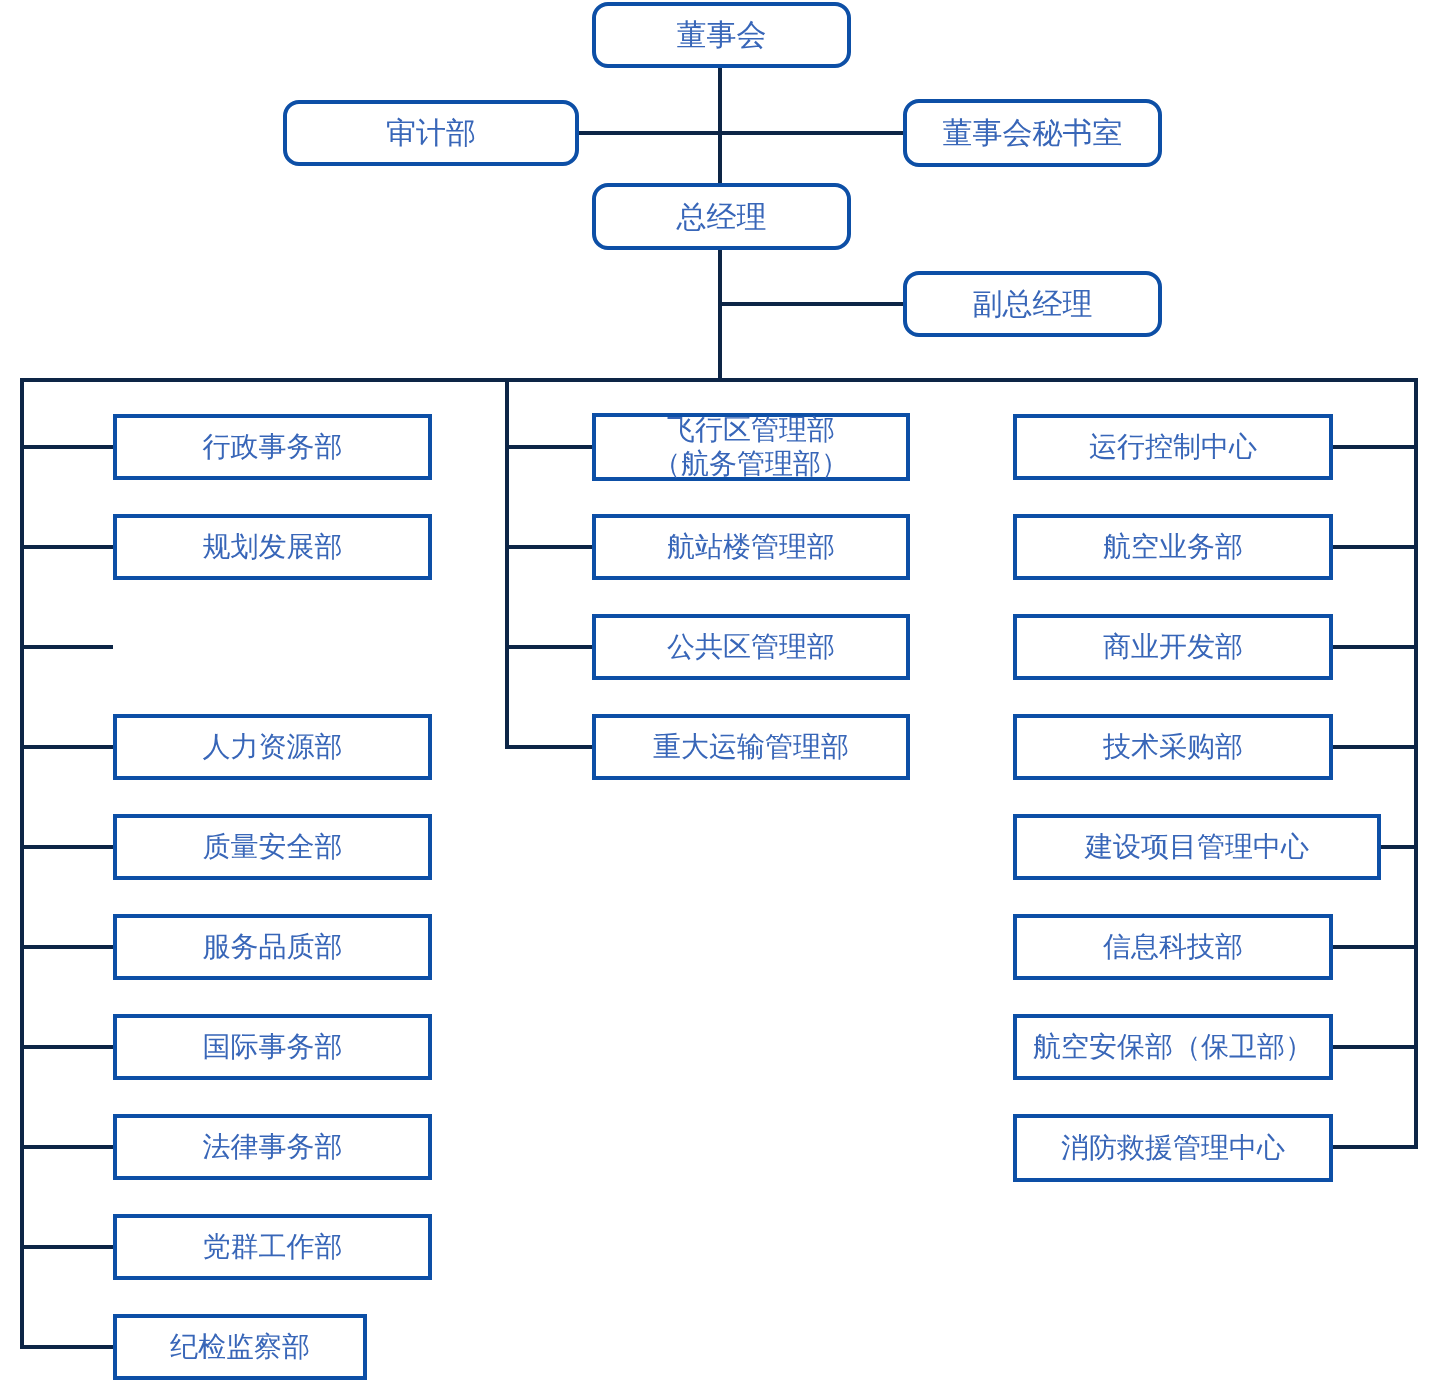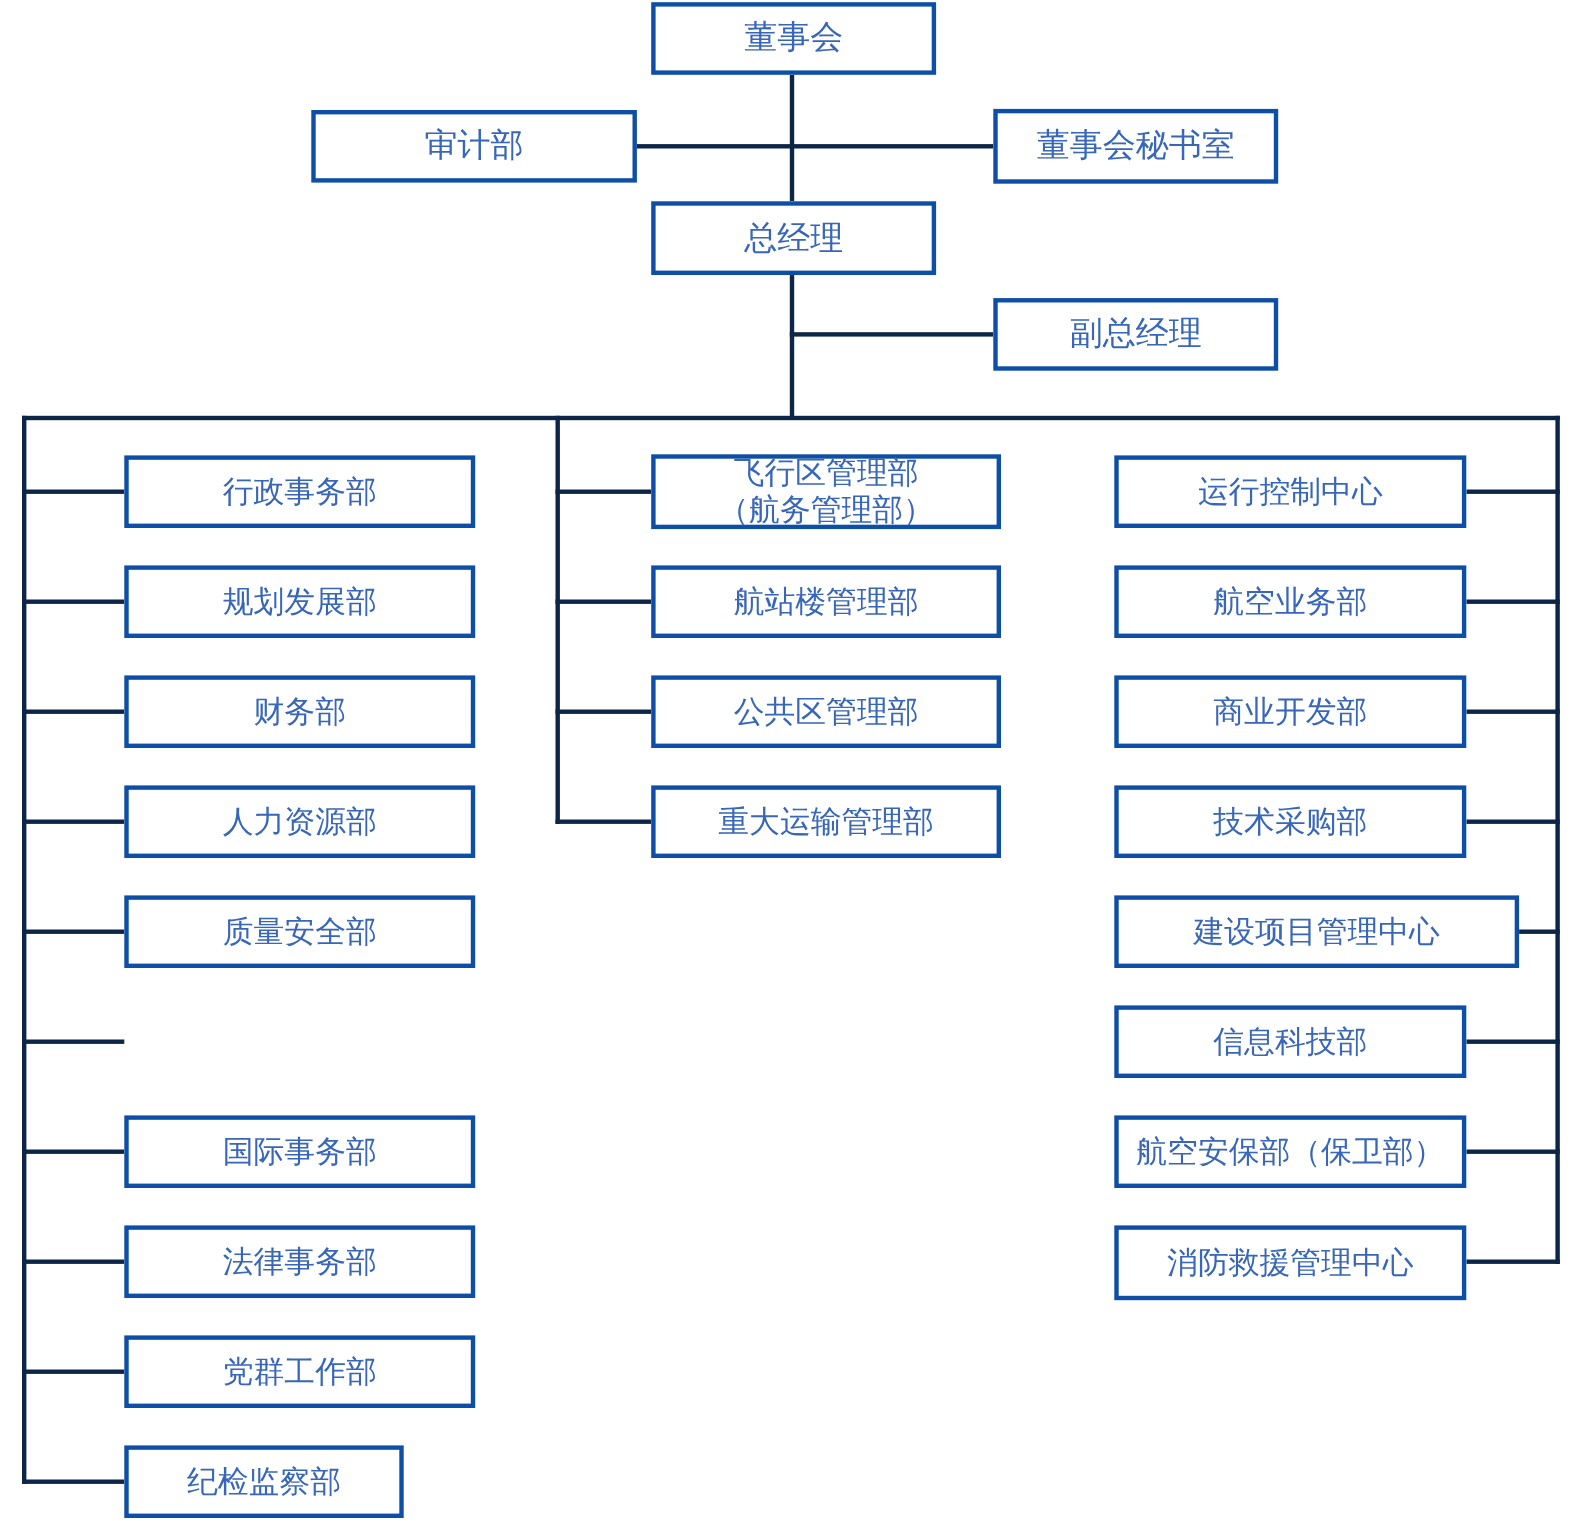--- a/index.html
+++ b/index.html
@@ -25,21 +25,21 @@
     border:4px solid var(--border);
     color:var(--text);
     display:flex;
     align-items:center;
     justify-content:center;
     text-align:center;
     font-size:28px;
     line-height:1.2;
     white-space:pre-line;
   }
-  .node.toplevel{font-size:30px;}
+  .node.toplevel{font-size:30px;border-radius:16px;}
   .line{
     position:absolute;
     background:var(--line);
   }
 </style>
 </head>
 <body>
 
 <div class="canvas">
 
@@ -79,23 +79,23 @@
   <div class="line" style="left:1333px;top:1145px;width:85px;height:4px"></div>
 
   <div class="node toplevel" style="left:592px;top:2px;width:259px;height:66px">董事会</div>
   <div class="node toplevel" style="left:283px;top:100px;width:296px;height:66px">审计部</div>
   <div class="node toplevel" style="left:903px;top:99px;width:259px;height:68px">董事会秘书室</div>
   <div class="node toplevel" style="left:592px;top:183px;width:259px;height:67px">总经理</div>
   <div class="node toplevel" style="left:903px;top:271px;width:259px;height:66px">副总经理</div>
 
   <div class="node" style="left:113px;top:414px;width:319px;height:66px">行政事务部</div>
   <div class="node" style="left:113px;top:514px;width:319px;height:66px">规划发展部</div>
-  <div class="node" style="left:113px;top:614px;width:319px;height:66px">财务部</div>
   <div class="node" style="left:113px;top:714px;width:319px;height:66px">人力资源部</div>
   <div class="node" style="left:113px;top:814px;width:319px;height:66px">质量安全部</div>
+  <div class="node" style="left:113px;top:914px;width:319px;height:66px">服务品质部</div>
   <div class="node" style="left:113px;top:1014px;width:319px;height:66px">国际事务部</div>
   <div class="node" style="left:113px;top:1114px;width:319px;height:66px">法律事务部</div>
   <div class="node" style="left:113px;top:1214px;width:319px;height:66px">党群工作部</div>
   <div class="node" style="left:113px;top:1314px;width:254px;height:66px">纪检监察部</div>
 
   <div class="node" style="left:592px;top:413px;width:318px;height:68px">飞行区管理部
 （航务管理部）</div>
   <div class="node" style="left:592px;top:514px;width:318px;height:66px">航站楼管理部</div>
   <div class="node" style="left:592px;top:614px;width:318px;height:66px">公共区管理部</div>
   <div class="node" style="left:592px;top:714px;width:318px;height:66px">重大运输管理部</div>

